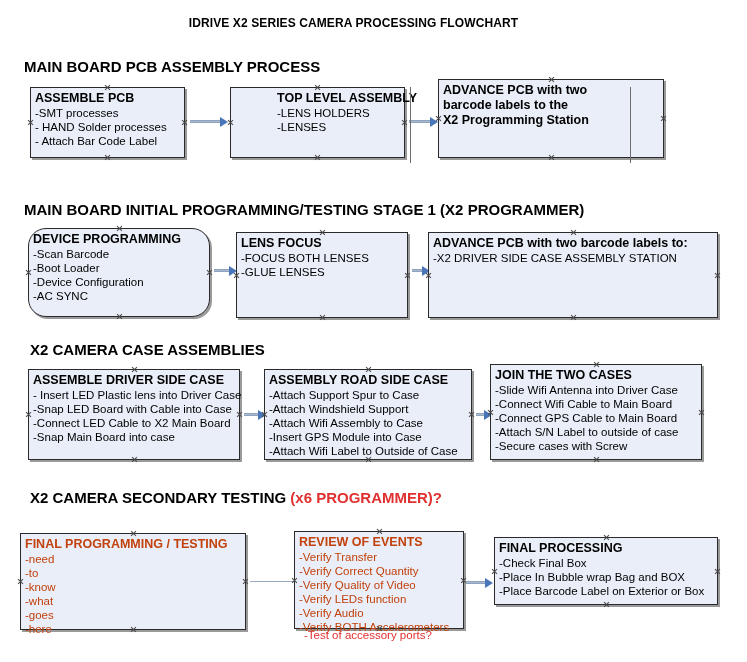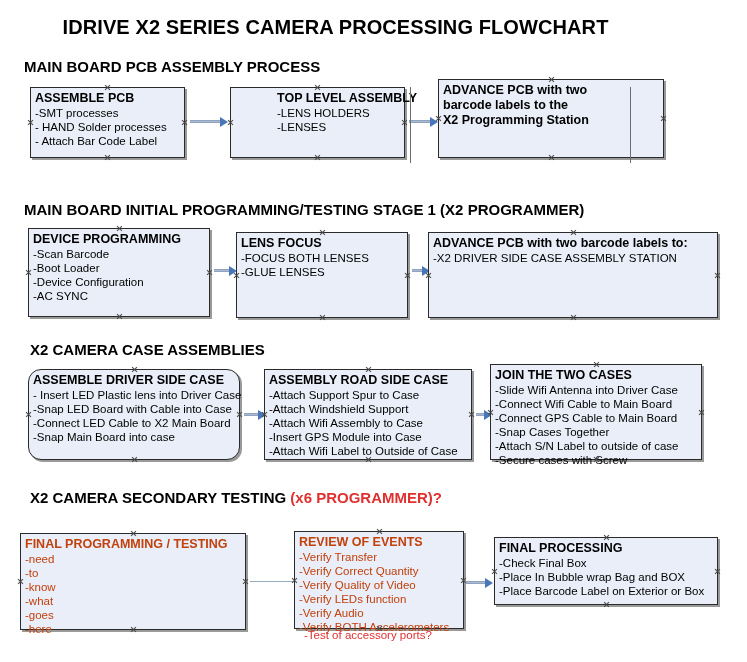--- a/index.html
+++ b/index.html
@@ -20,23 +20,24 @@
     left: 0; top: 0;
     width: 747px;
     height: 662px;
   }
   
   .doc-title {
     position: absolute;
     left: 0; top: 16px;
     width: 671px;
     text-align: center;
-    font-size: 20px;
+    font-size: 12px;
     font-weight: bold;
     letter-spacing: 0.1px;
+    padding-left: 18px;
   }
   .section-title {
     position: absolute;
     font-size: 15px;
     font-weight: bold;
     white-space: nowrap;
   }
   .section-title .accent {
     color: #e03030;
   }
@@ -165,21 +166,21 @@
     <span class="handle h-bottom"></span>
     <span class="handle h-left"></span>
     <span class="handle h-right"></span>
   </div>
 
   <div class="vline" style="left:410px; top:87px; height:76px;"></div>
   <div class="vline" style="left:630px; top:87px; height:76px;"></div>
 
   <div class="section-title" style="left:24px; top:201px;">MAIN BOARD INITIAL PROGRAMMING/TESTING STAGE 1 (X2 PROGRAMMER)</div>
 
-  <div class="node" style="left:28px; top:228px; width:182px; height:89px;">
+  <div class="node" style="left:28px; top:228px; width:182px; height:89px;border-radius:18px;">
     <div class="node-title">DEVICE PROGRAMMING</div>
     <div class="node-line">-Scan Barcode</div>
     <div class="node-line">-Boot Loader</div>
     <div class="node-line">-Device Configuration</div>
     <div class="node-line">-AC SYNC</div>
     <span class="handle h-top"></span>
     <span class="handle h-bottom"></span>
     <span class="handle h-left"></span>
     <span class="handle h-right"></span>
   </div>
@@ -204,21 +205,21 @@
     <div class="node-title">ADVANCE PCB with two barcode labels to:</div>
     <div class="node-line">-X2 DRIVER  SIDE  CASE  ASSEMBLY STATION</div>
     <span class="handle h-top"></span>
     <span class="handle h-bottom"></span>
     <span class="handle h-left"></span>
     <span class="handle h-right"></span>
   </div>
 
   <div class="section-title" style="left:30px; top:341px;text-align:right;">X2 CAMERA CASE ASSEMBLIES</div>
 
-  <div class="node" style="left:28px; top:369px; width:212px; height:91px;border-radius:13px;">
+  <div class="node" style="left:28px; top:369px; width:212px; height:91px;">
     <div class="node-title">ASSEMBLE DRIVER SIDE CASE</div>
     <div class="node-line">- Insert LED Plastic lens into Driver Case</div>
     <div class="node-line">-Snap LED Board with Cable into Case</div>
     <div class="node-line">-Connect LED Cable to X2 Main Board</div>
     <div class="node-line">-Snap Main Board into case</div>
     <span class="handle h-top"></span>
     <span class="handle h-bottom"></span>
     <span class="handle h-left"></span>
     <span class="handle h-right"></span>
   </div>
@@ -240,21 +241,20 @@
   </div>
 
   <div class="conn" style="left:476px; top:413px; width:14px;"></div>
   <div class="arrowhead" style="left:484px; top:410px;"></div>
 
   <div class="node" style="left:490px; top:364px; width:212px; height:96px;">
     <div class="node-title">JOIN THE TWO CASES</div>
     <div class="node-line">-Slide Wifi Antenna into Driver Case</div>
     <div class="node-line">-Connect Wifi Cable to Main Board</div>
     <div class="node-line">-Connect GPS Cable to Main Board</div>
-    <div class="node-line">-Snap Cases Together</div>
     <div class="node-line">-Attach S/N Label to outside of case</div>
     <div class="node-line">-Secure cases with Screw</div>
     <span class="handle h-top"></span>
     <span class="handle h-bottom"></span>
     <span class="handle h-left"></span>
     <span class="handle h-right"></span>
   </div>
 
   <div class="section-title" style="left:30px; top:489px;">
     <span>X2 CAMERA SECONDARY TESTING </span><span class="accent">(x6 PROGRAMMER)?</span>

